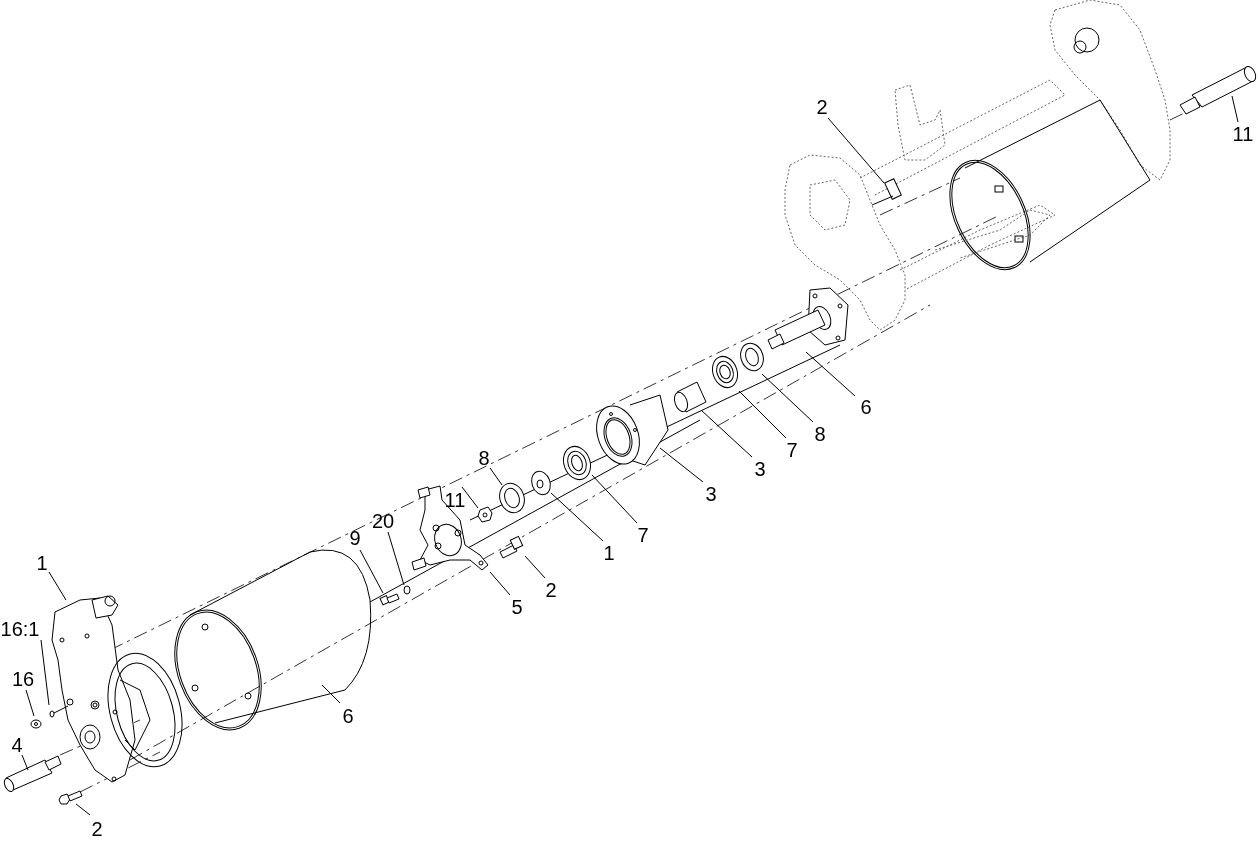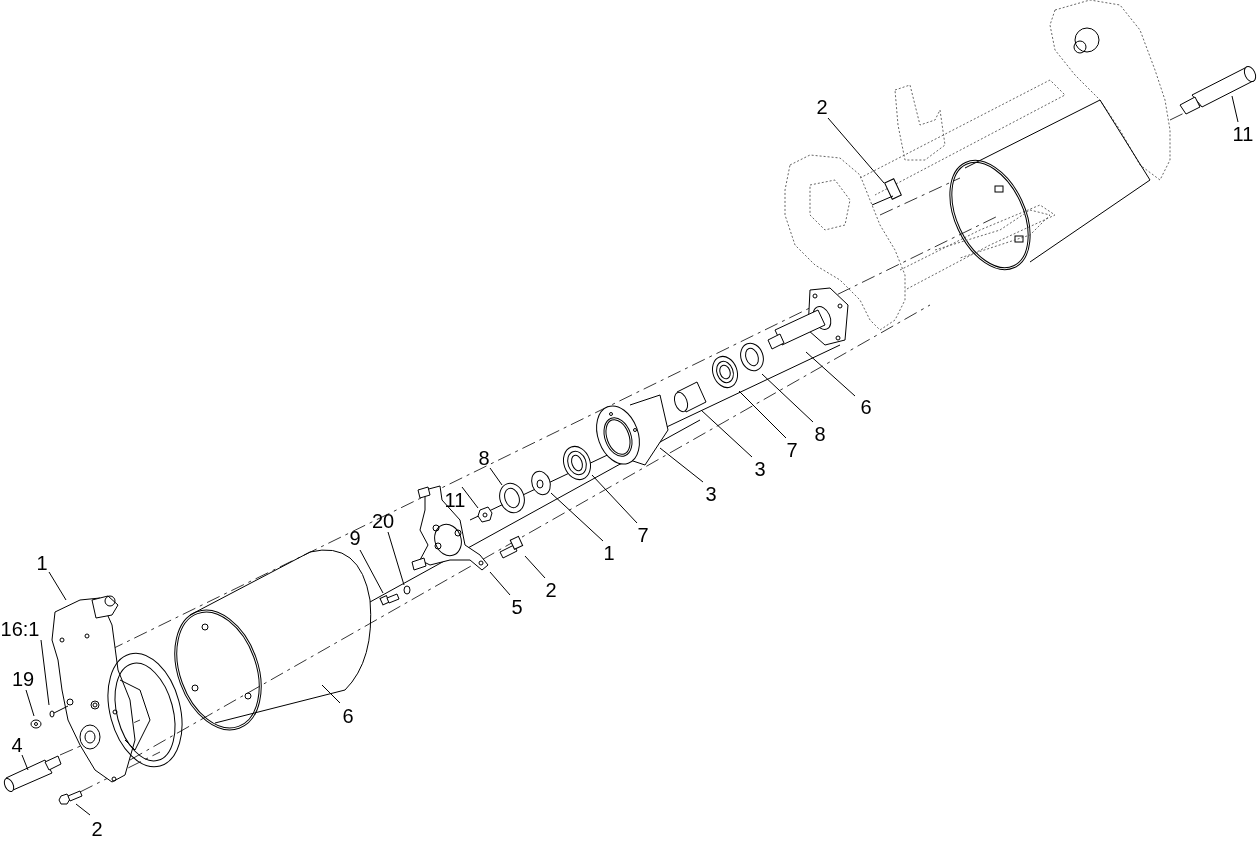--- a/index.html
+++ b/index.html
@@ -201,21 +201,21 @@
       <line class="leader" x1="786" y1="438" x2="739" y2="391"></line>
       <line class="leader" x1="813" y1="422" x2="762" y2="374"></line>
       <line class="leader" x1="855" y1="396" x2="806" y2="352"></line>
       <line class="leader" x1="828" y1="118" x2="884" y2="183"></line>
       <line class="leader" x1="1238" y1="122" x2="1232" y2="96"></line>
     </g>
   </svg>
 
   <div class="lbl" style="left:42px;top:563px">1</div>
   <div class="lbl" style="left:20px;top:629px">16:1</div>
-  <div class="lbl" style="left:23px;top:679px">19</div>
+  <div class="lbl" style="left:23px;top:679px">16</div>
   <div class="lbl" style="left:17px;top:745px">4</div>
   <div class="lbl" style="left:97px;top:829px">2</div>
   <div class="lbl" style="left:348px;top:716px">6</div>
   <div class="lbl" style="left:355px;top:538px">9</div>
   <div class="lbl" style="left:383px;top:521px">20</div>
   <div class="lbl" style="left:517px;top:607px">5</div>
   <div class="lbl" style="left:551px;top:590px">2</div>
   <div class="lbl" style="left:455px;top:500px">11</div>
   <div class="lbl" style="left:484px;top:458px">8</div>
   <div class="lbl" style="left:609px;top:553px">1</div>

